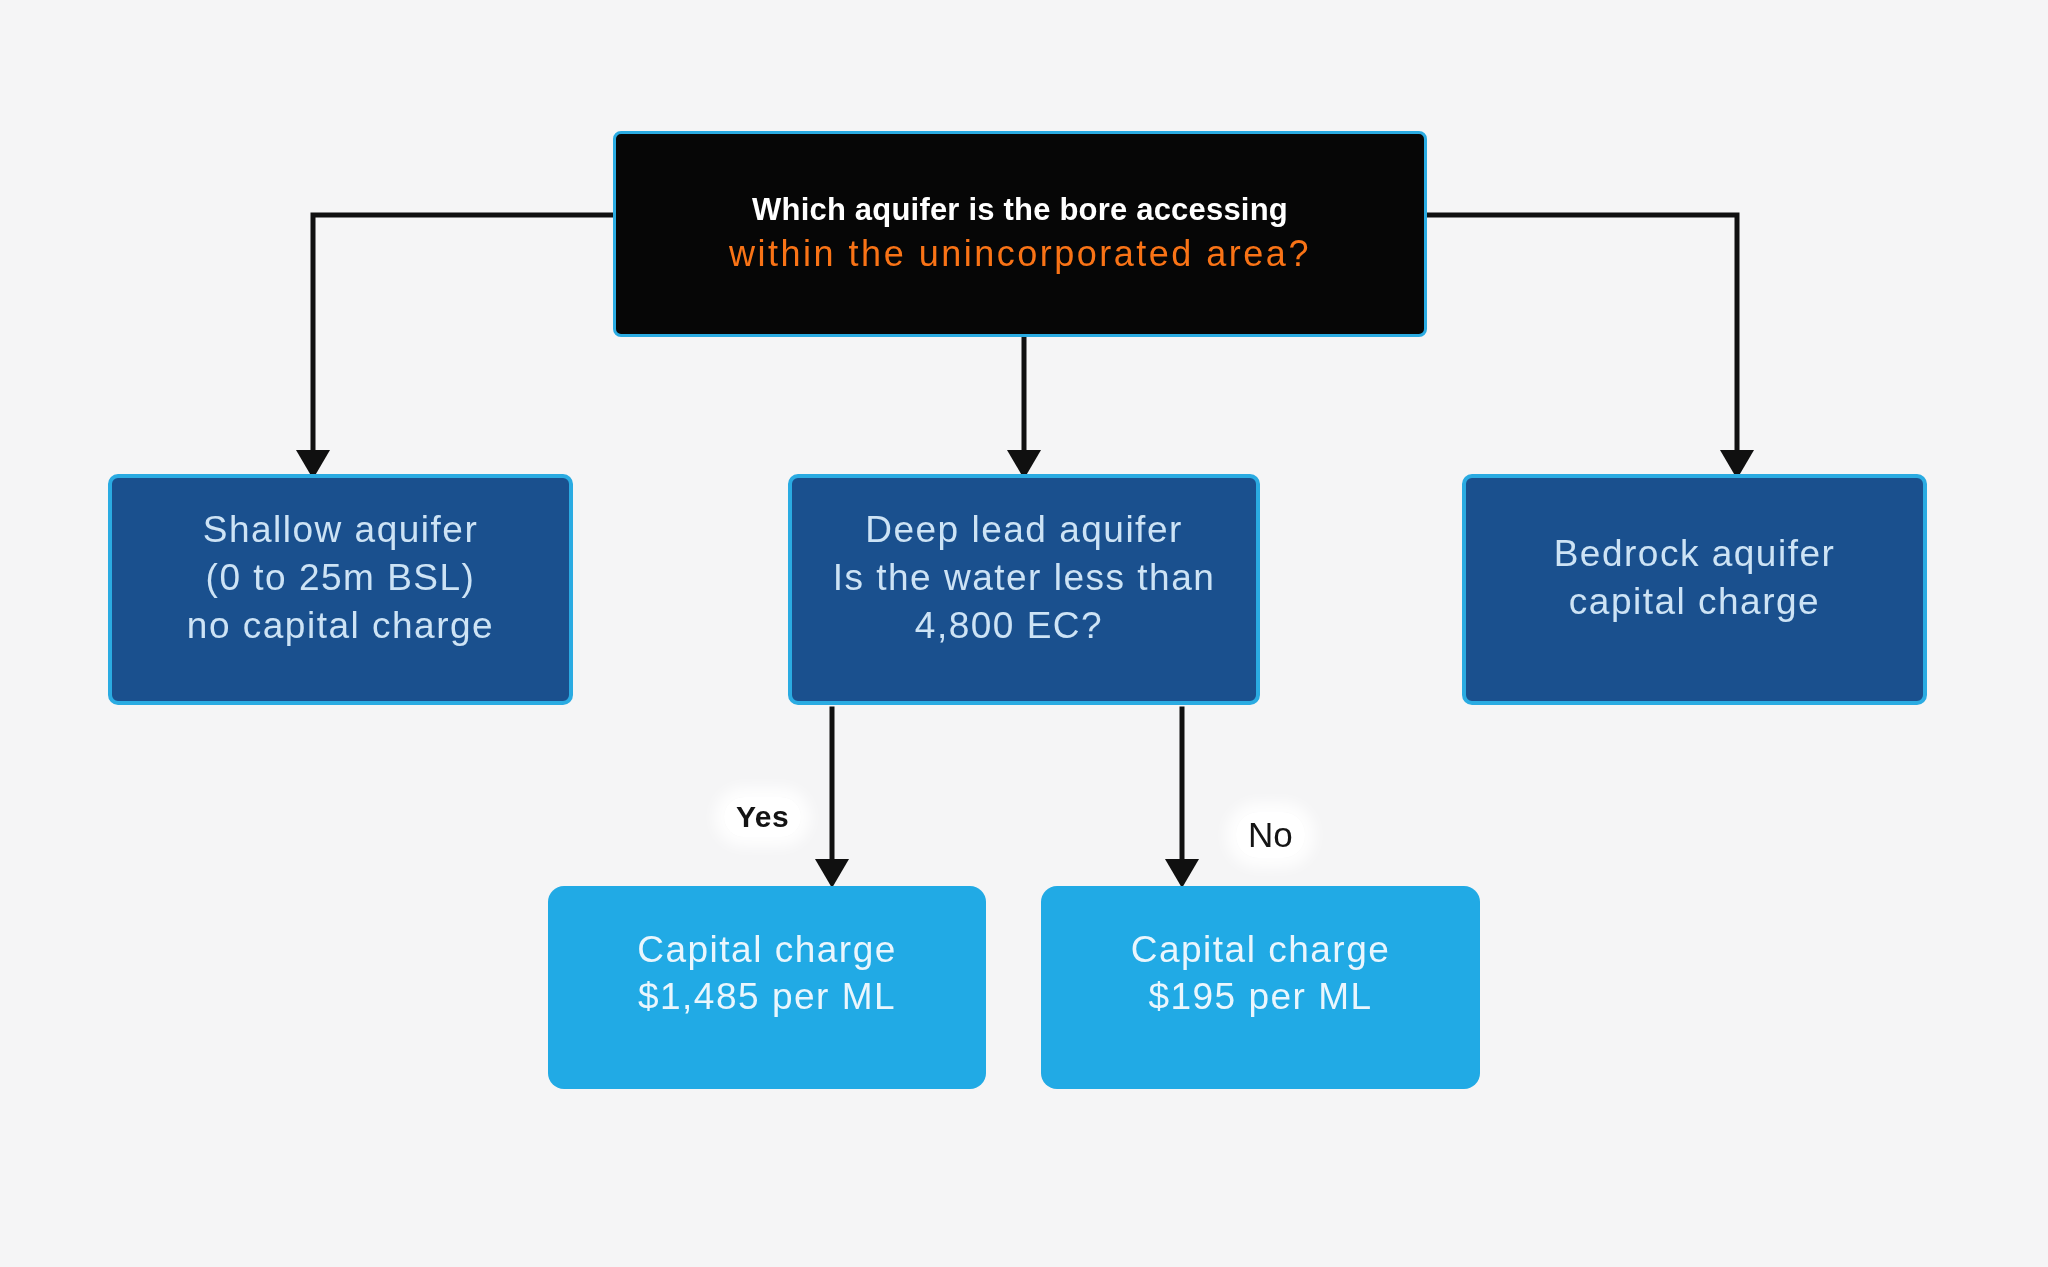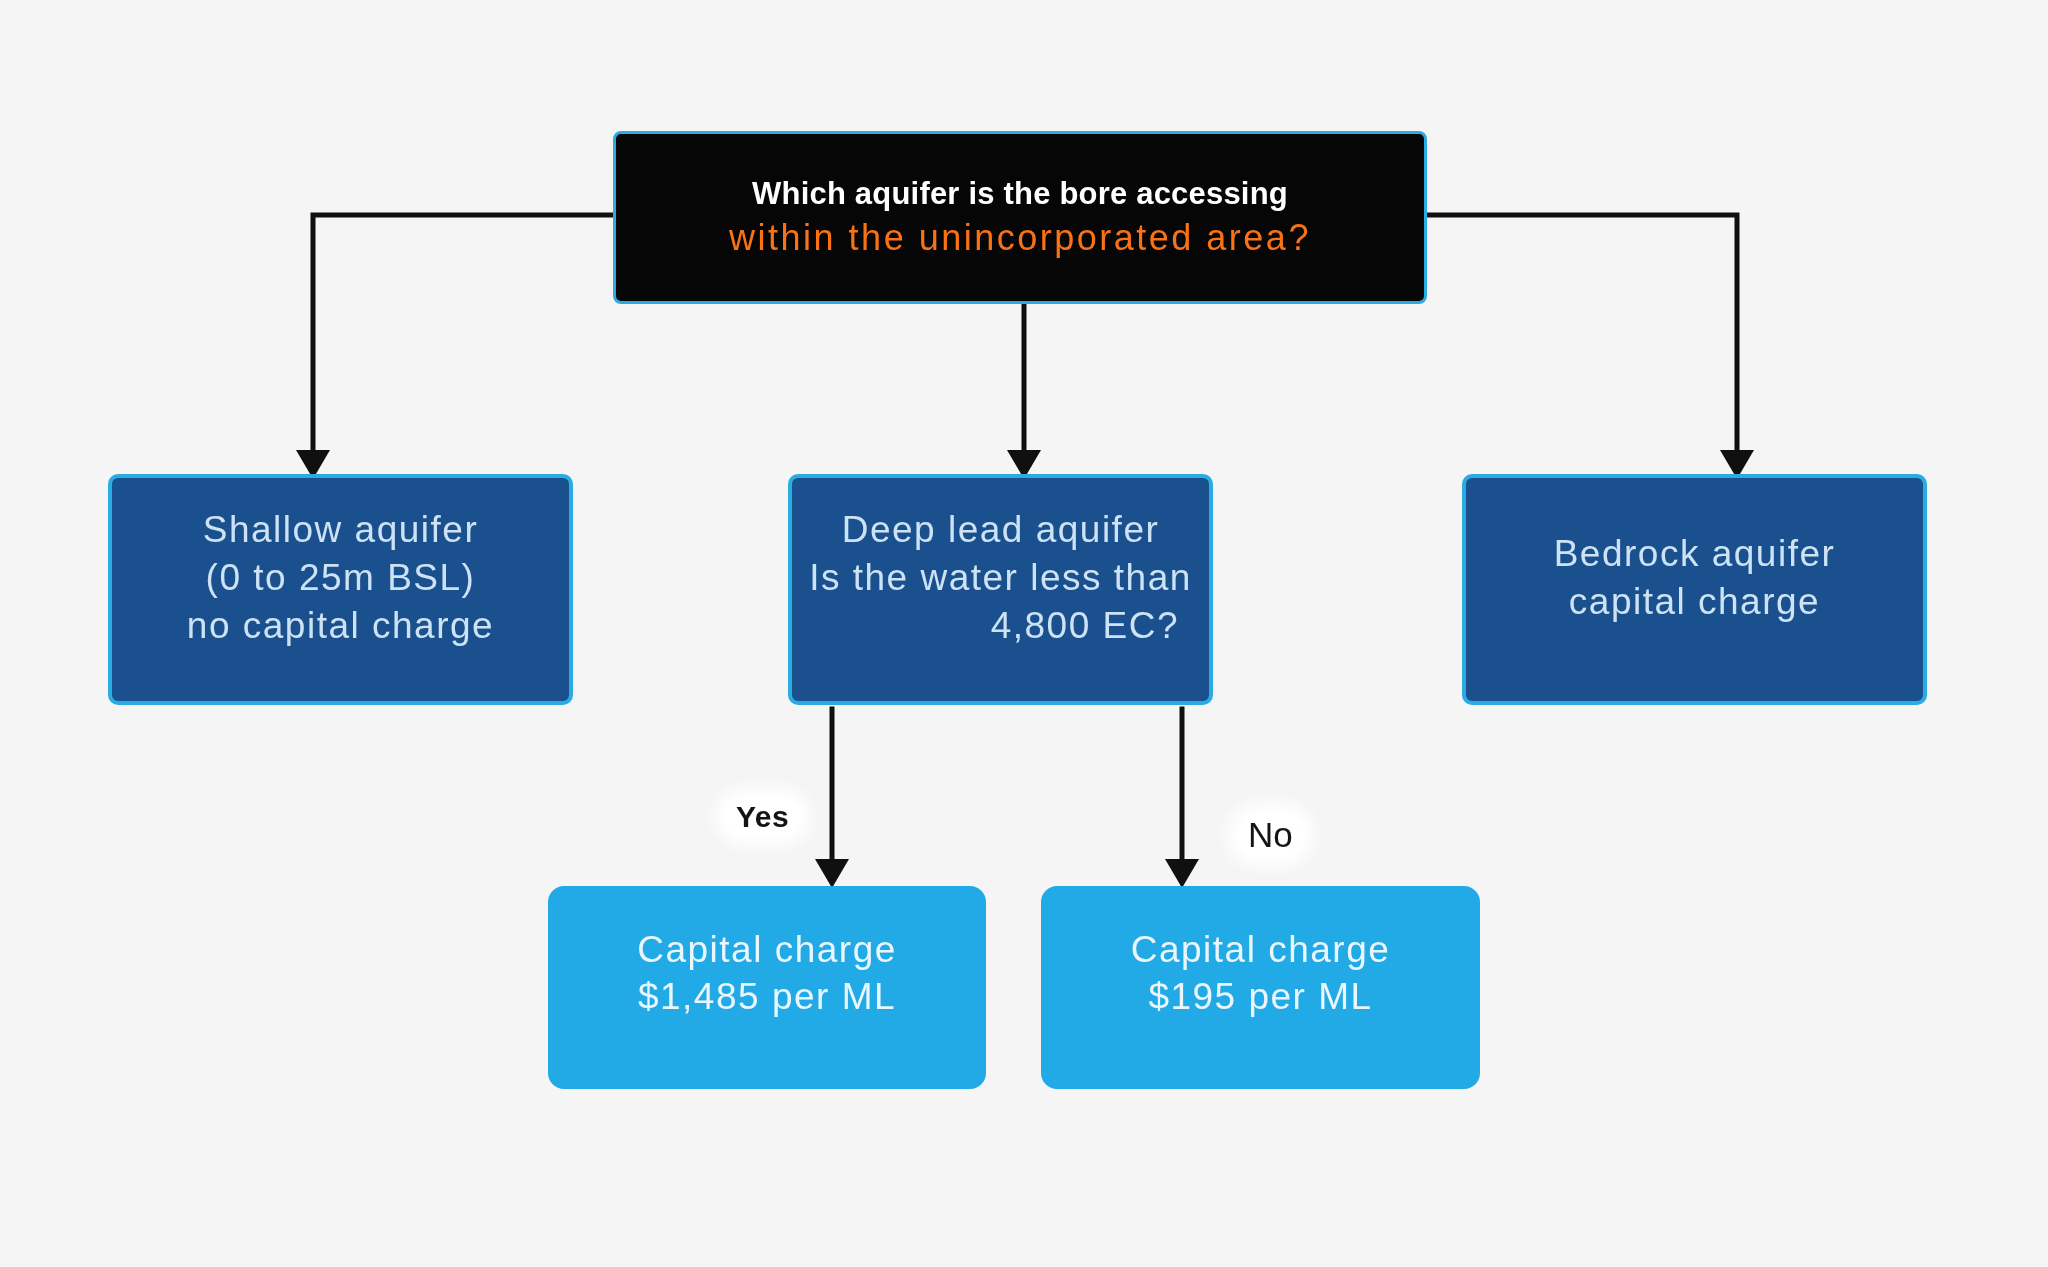--- a/index.html
+++ b/index.html
@@ -29,21 +29,21 @@
     display: flex;
     flex-direction: column;
     align-items: center;
     justify-content: center;
     text-align: center;
   }
   .node-root {
     left: 613px;
     top: 131px;
     width: 814px;
-    height: 173px;
+    height: 206px;
     background: var(--root-bg, #060606);
     border: 3px solid var(--node-border, #2aabe2);
     border-radius: 8px;
     color: var(--root-text, #ffffff);
     padding-bottom: 4px;
   }
   .root-line-bold {
     font-size: 31px;
     font-weight: bold;
     letter-spacing: 0.2px;
@@ -63,25 +63,24 @@
     background: var(--branch-bg, #1a508e);
     border: 4px solid var(--node-border, #2aabe2);
     border-radius: 10px;
     color: var(--branch-text, #cde3f5);
     font-size: 37px;
     letter-spacing: 1.5px;
     line-height: 48px;
     padding-bottom: 24px;
   }
   .node-branch-shallow { left: 108px; }
-  .node-branch-deep    { left: 788px; width: 425px; }
+  .node-branch-deep    { left: 788px; width: 472px; }
   .node-branch-bedrock { left: 1462px; }
   .branch-line { display: block; width: 100%; }
   .branch-line.align-right {
-    text-align: right;
     padding-right: 30px;
     box-sizing: border-box;
   }
   .node-outcome {
     top: 886px;
     height: 203px;
     background: var(--outcome-bg, #21aae5);
     border: none;
     border-radius: 16px;
     color: var(--outcome-text, #eaf6fd);

